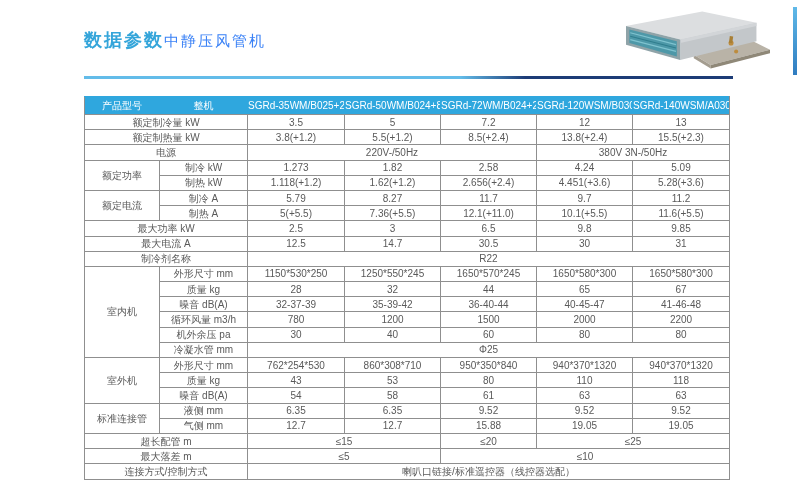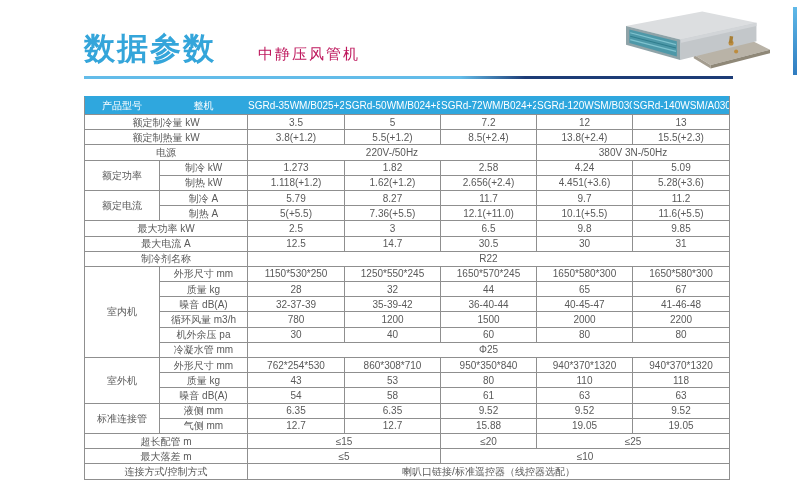--- a/index.html
+++ b/index.html
@@ -1,21 +1,21 @@
 <!DOCTYPE html>
 <html><head>
 <meta charset="utf-8">
 <style>
   html,body{margin:0;padding:0;background:#ffffff;}
   .page{position:relative;width:800px;height:501px;background:#ffffff;overflow:hidden;
         font-family:"Liberation Sans",sans-serif;}
   
   .title-row{position:absolute;left:84px;top:28px;white-space:nowrap;}
-  .title{font-size:31px;font-weight:bold;color:#34a5da;letter-spacing:2px;display:inline-block;}
-  .subtitle{font-size:15px;color:#be185d;margin-left:42px;display:inline-block;letter-spacing:2px;}
+  .title{font-size:18px;font-weight:bold;color:#34a5da;letter-spacing:2px;display:inline-block;}
+  .subtitle{font-size:15px;color:#3b82f6;display:inline-block;letter-spacing:2px;}
   .divider{position:absolute;left:84px;top:76px;width:649px;height:3px;
            background:linear-gradient(to right,#63bce9 0%,#63bce9 58%,#1d3c77 68%,#1d3c77 100%);}
   .edge-strip{position:absolute;right:3px;top:7px;width:4px;height:68px;
               background:linear-gradient(#5fb9e8,#2f7cc0);}
   
   .photo{position:absolute;left:592px;top:4px;width:190px;height:72px;}
   
   .spec-table{position:absolute;left:84px;top:96px;border-collapse:collapse;table-layout:fixed;
               width:645px;font-size:10px;color:#595959;}
   .spec-table td,.spec-table th{border:1px solid #8f8f8f;text-align:center;vertical-align:middle;

